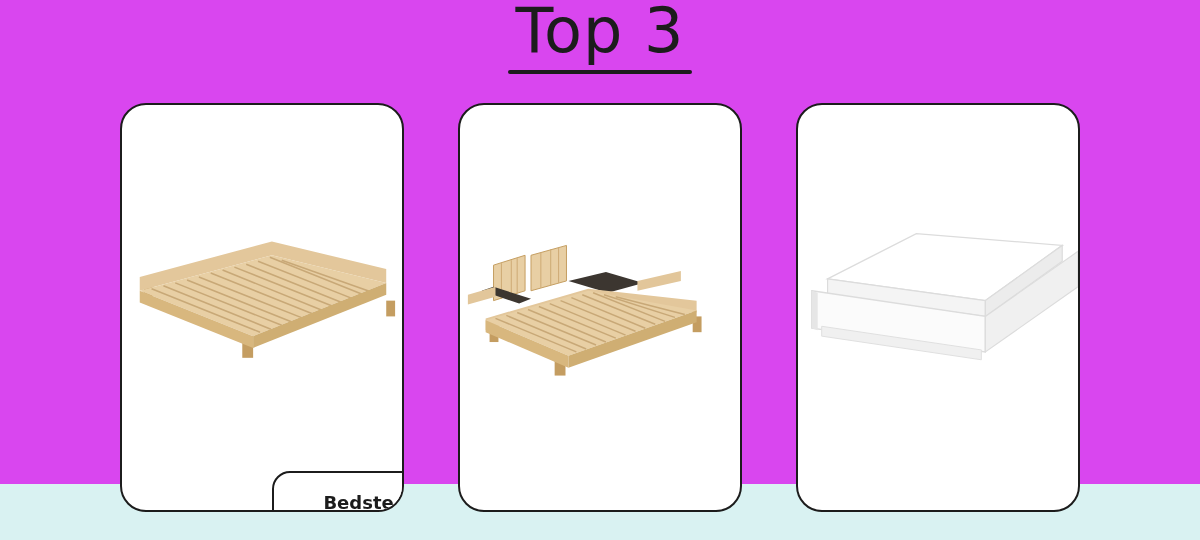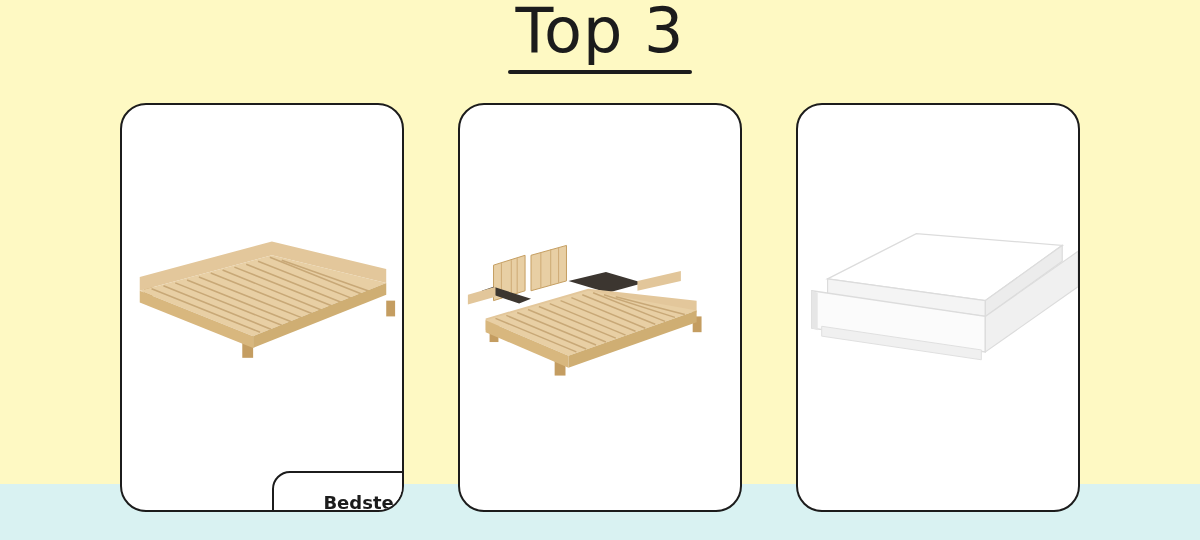--- a/index.html
+++ b/index.html
@@ -11,21 +11,21 @@
     height: 540px;
     background: #d9f2f2;
     font-family: "Liberation Sans", sans-serif;
     overflow: hidden;
     position: relative;
   }
   .page {
     position: relative;
     width: 1200px;
     height: 484px;
-    background: #fef9c3;
+    background: #d946ef;
   }
   .title {
     position: absolute;
     top: -2px;
     left: 0;
     width: 1200px;
     text-align: center;
     font-size: 62px;
     font-weight: 400;
     color: #1c1c1c;

